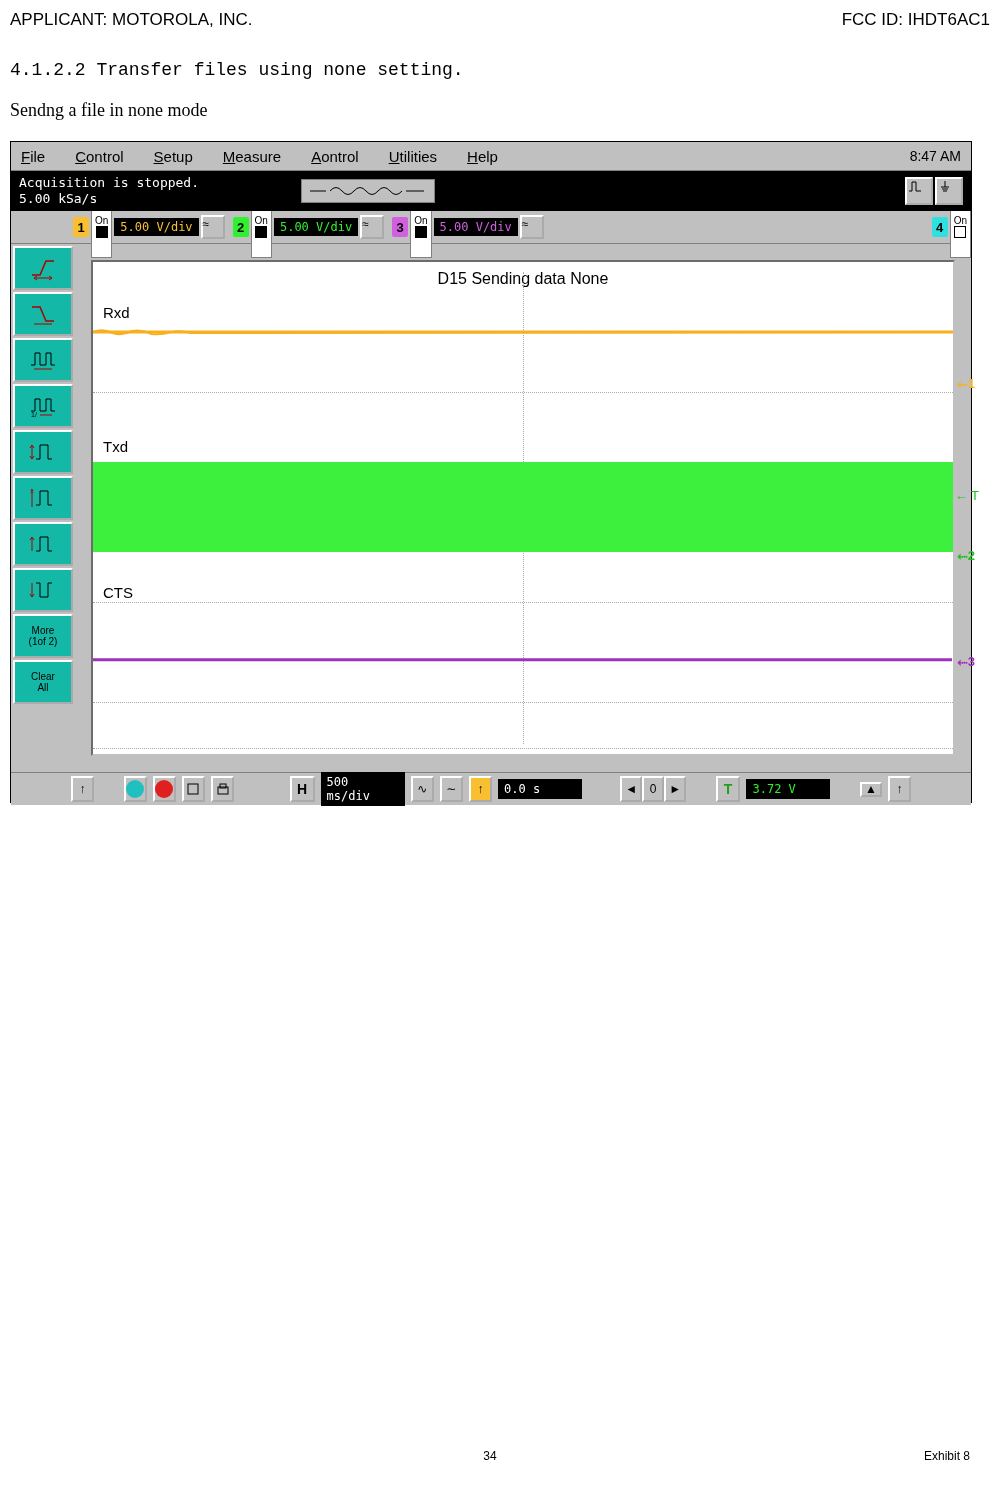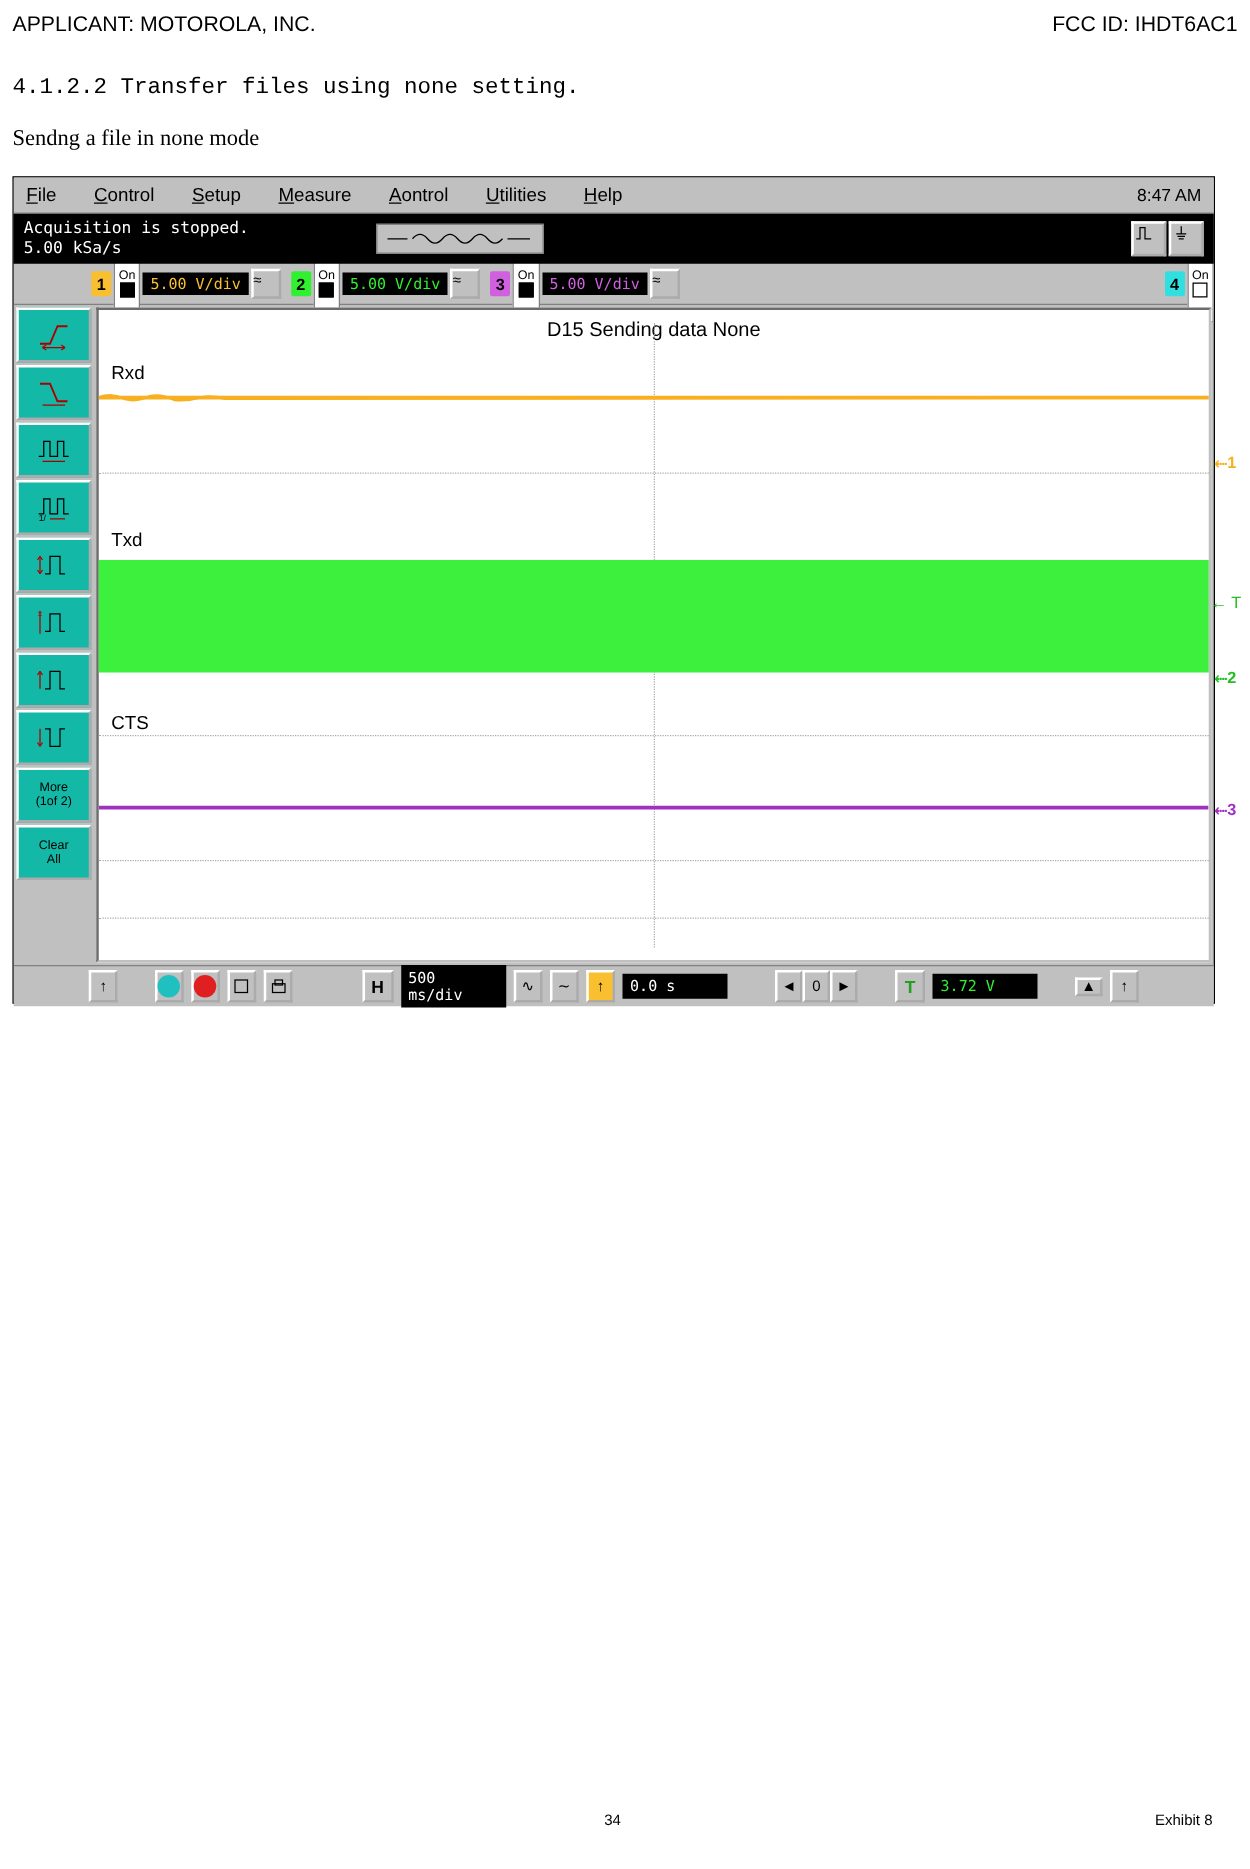--- a/index.html
+++ b/index.html
@@ -182,21 +182,21 @@
     }
     .tool-icon {
       width: 30px;
       height: 26px;
     }
     .waveform-display {
       flex: 1;
       background: #fff;
       position: relative;
       border: 2px inset #c0c0c0;
-      margin: 2px;
+      margin: 16px;
     }
     .grid-line-h {
       position: absolute;
       width: 100%;
       border-top: 1px dotted #aaa;
     }
     .grid-center-v {
       position: absolute;
       left: 50%;
       top: 10px;

